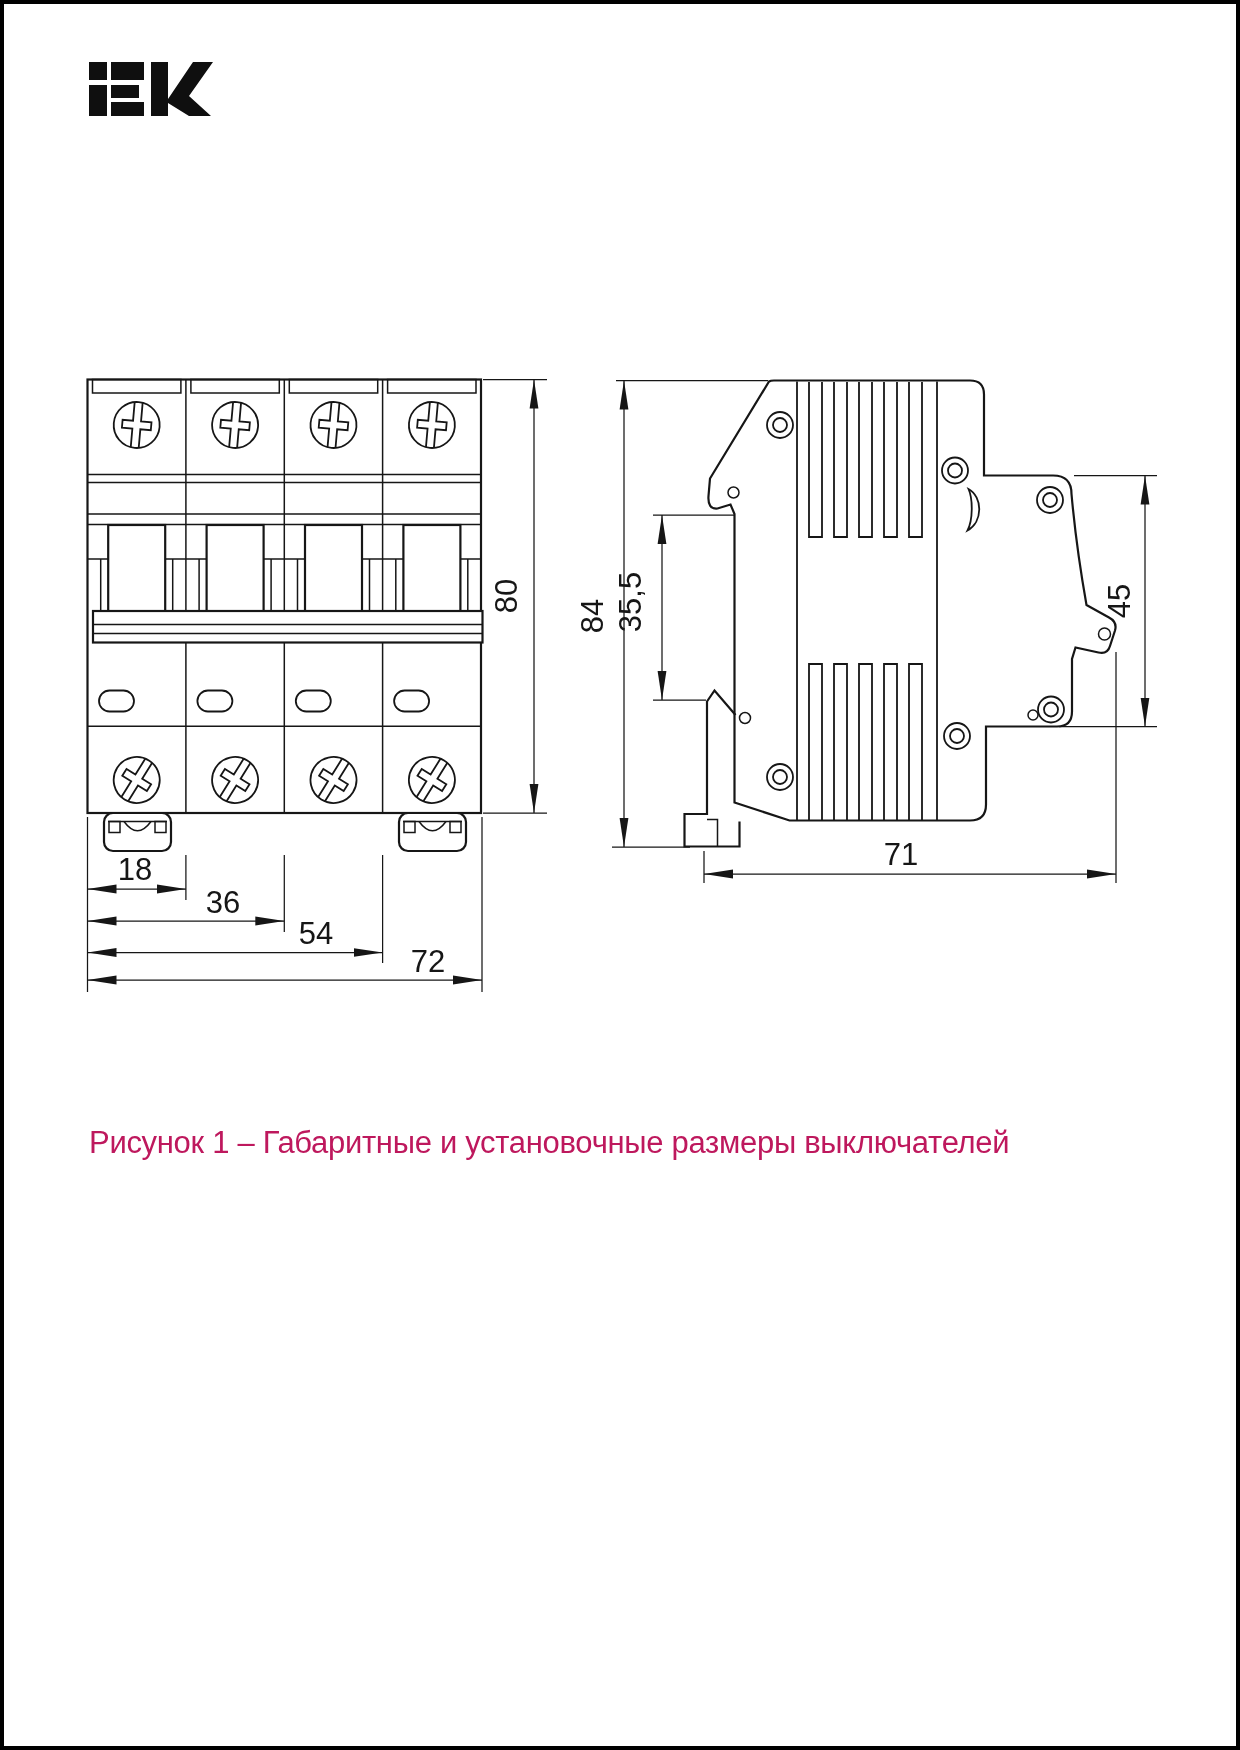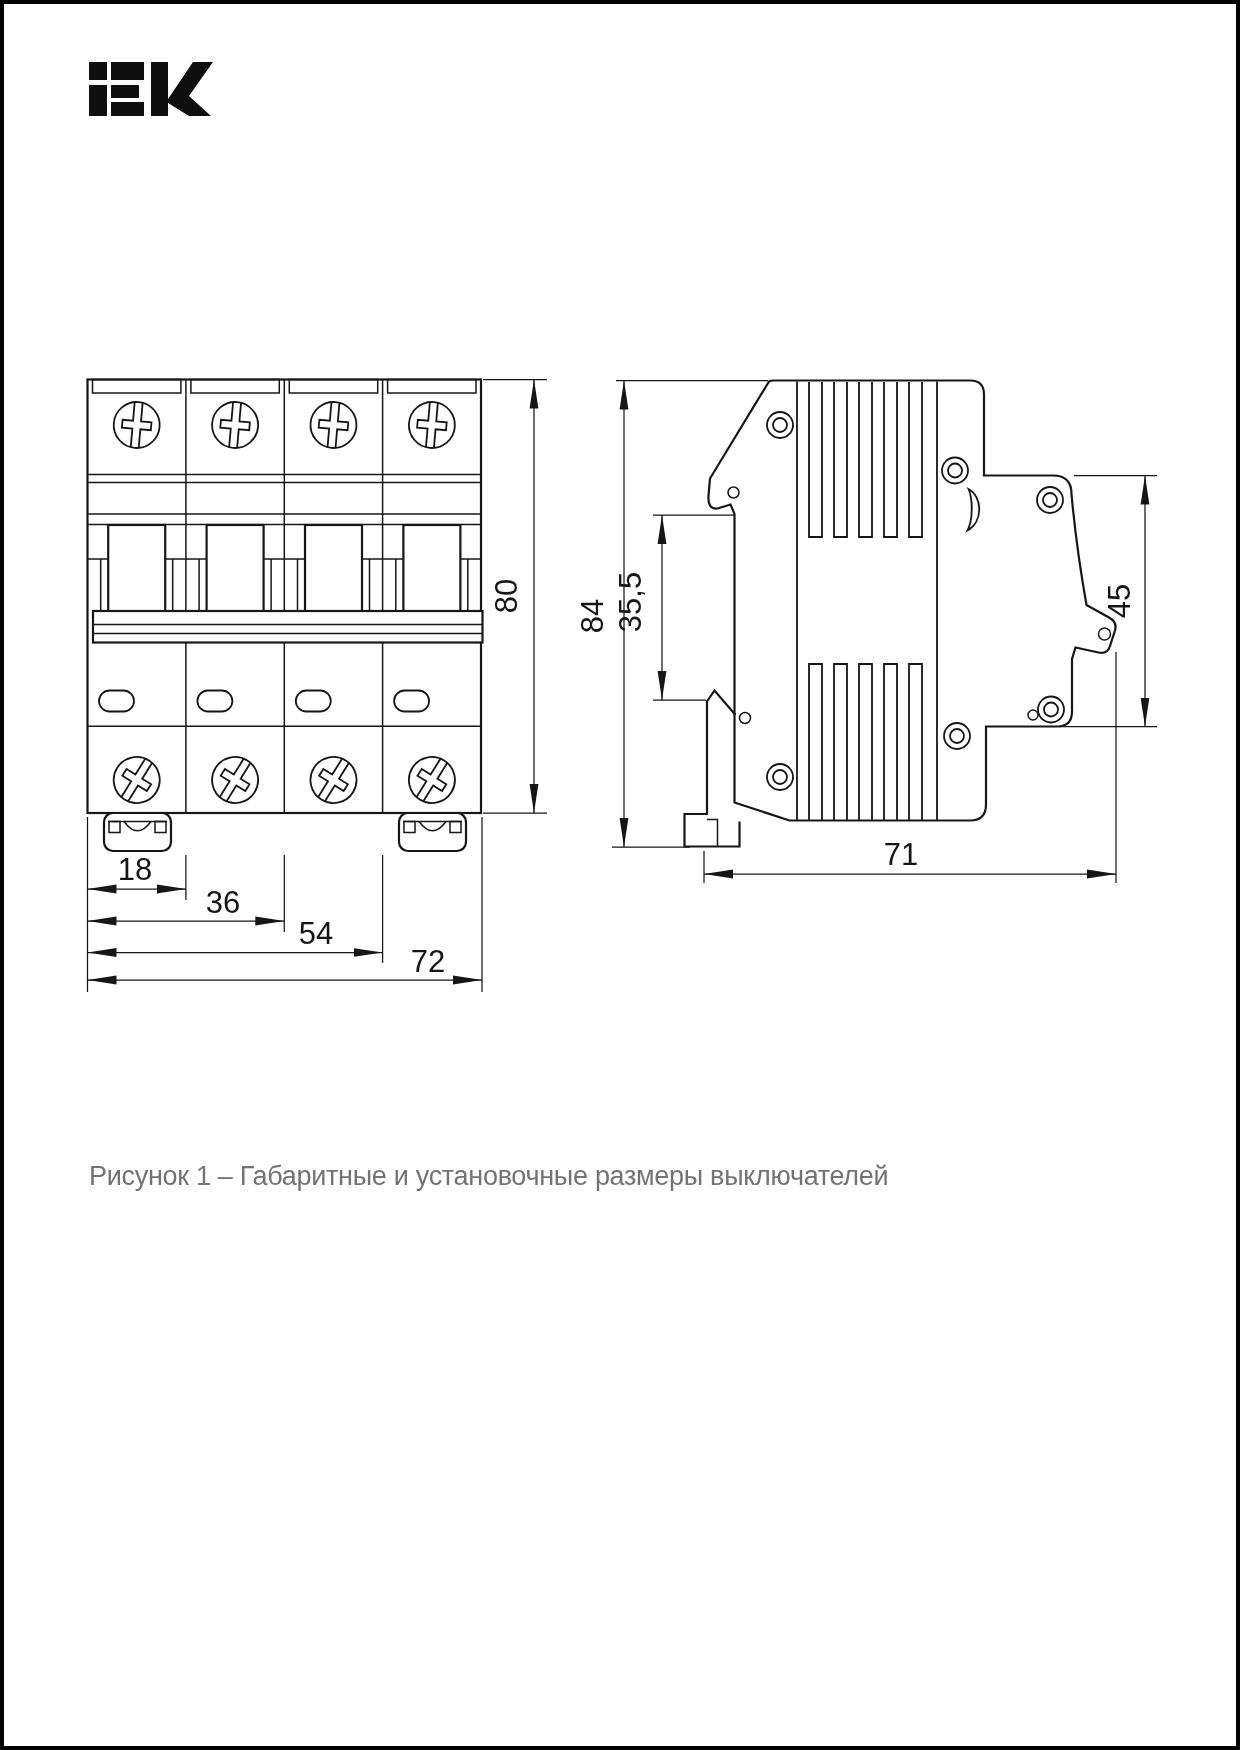--- a/index.html
+++ b/index.html
@@ -14,25 +14,24 @@
   }
   .drawing-svg{position:absolute;left:0;top:0;}
   .dim-text{
     font-family:"Liberation Sans", sans-serif;
     font-size:31px;
     fill:#161616;
   }
   .caption{
     position:absolute;
     left:85px;top:1121px;
-    font-size:27px;
+    font-size:31px;
     letter-spacing:-0.3px;
-    color:#737373;
+    color:#be185d;
     white-space:nowrap;
-    margin-top:36px;
   }
   .ln{stroke:#161616;fill:none;}
   .w-body{stroke-width:2.2;}
   .w-med{stroke-width:1.8;}
   .w-thin{stroke-width:1.5;}
   .w-dim{stroke-width:1.25;}
   .fill-white{fill:#ffffff;}
   .logo-fill{fill:#0f0f0f;stroke:none;}
 </style>
 </head>

